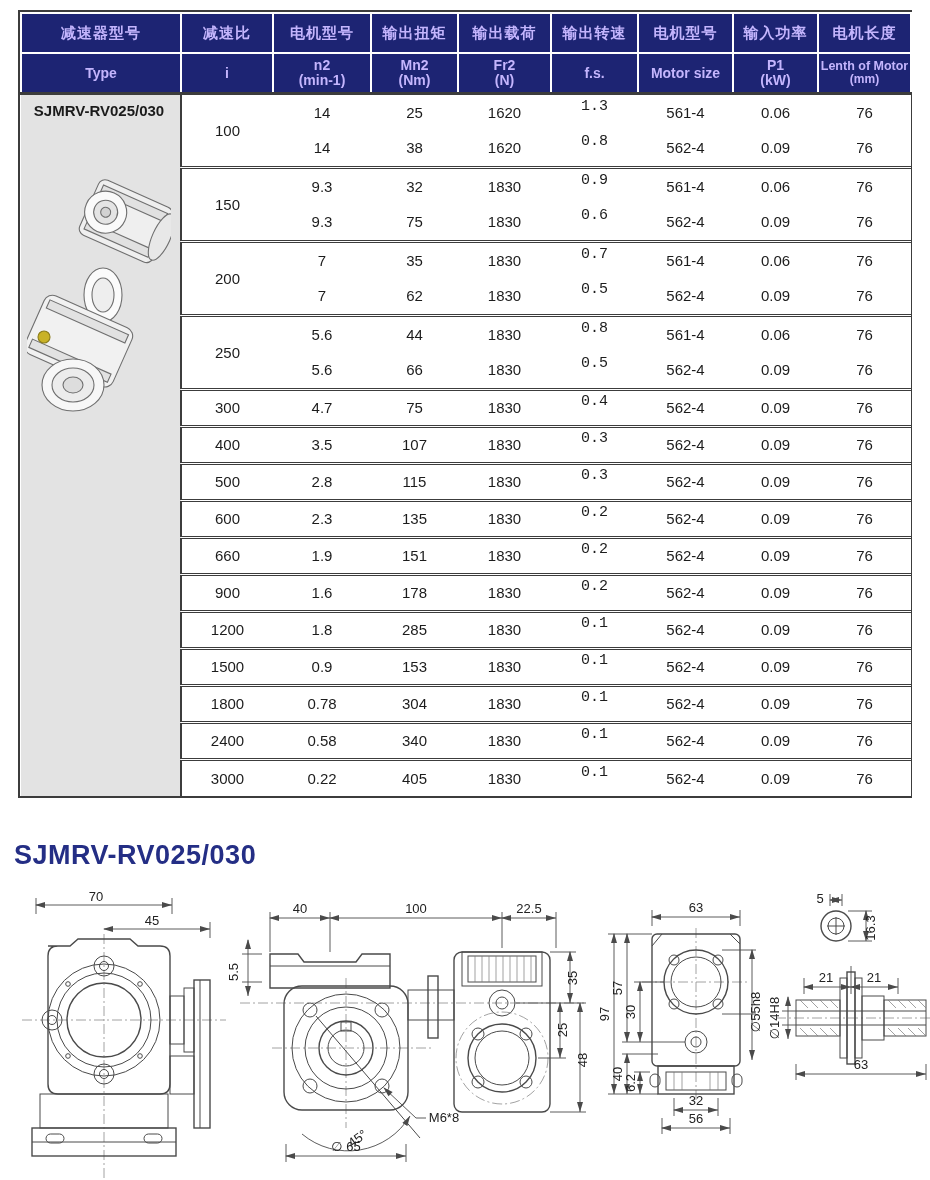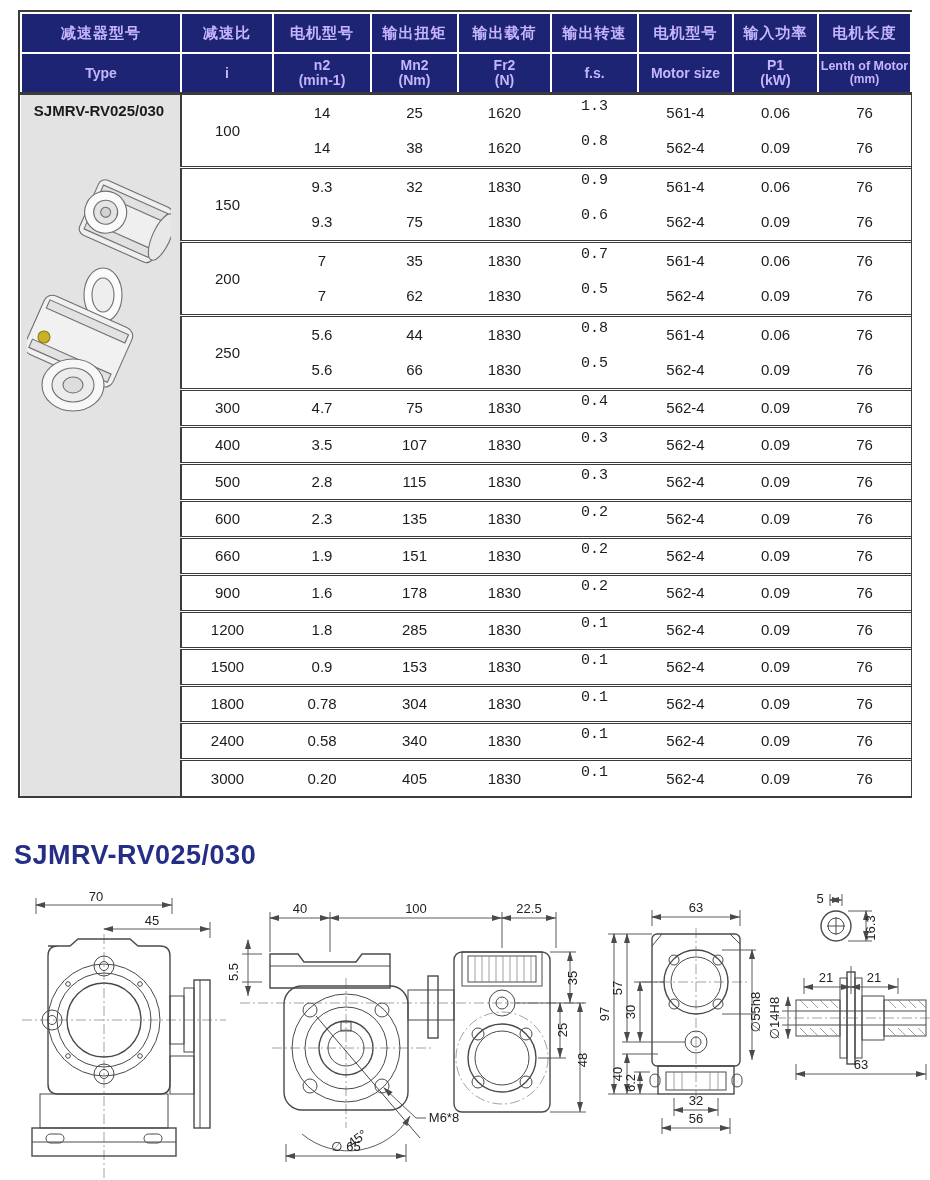--- a/index.html
+++ b/index.html
@@ -266,21 +266,21 @@
             <td>0.58</td>
             <td>340</td>
             <td>1830</td>
             <td class="col-fs"><span>0.1</span></td>
             <td>562-4</td>
             <td>0.09</td>
             <td>76</td>
           </tr>
           <tr class="group-end">
             <td class="ratio-cell" rowspan="1">3000</td>
-            <td>0.20</td>
+            <td>0.22</td>
             <td>405</td>
             <td>1830</td>
             <td class="col-fs"><span>0.1</span></td>
             <td>562-4</td>
             <td>0.09</td>
             <td>76</td>
           </tr>
         </tbody>
     </table>
   </div>

